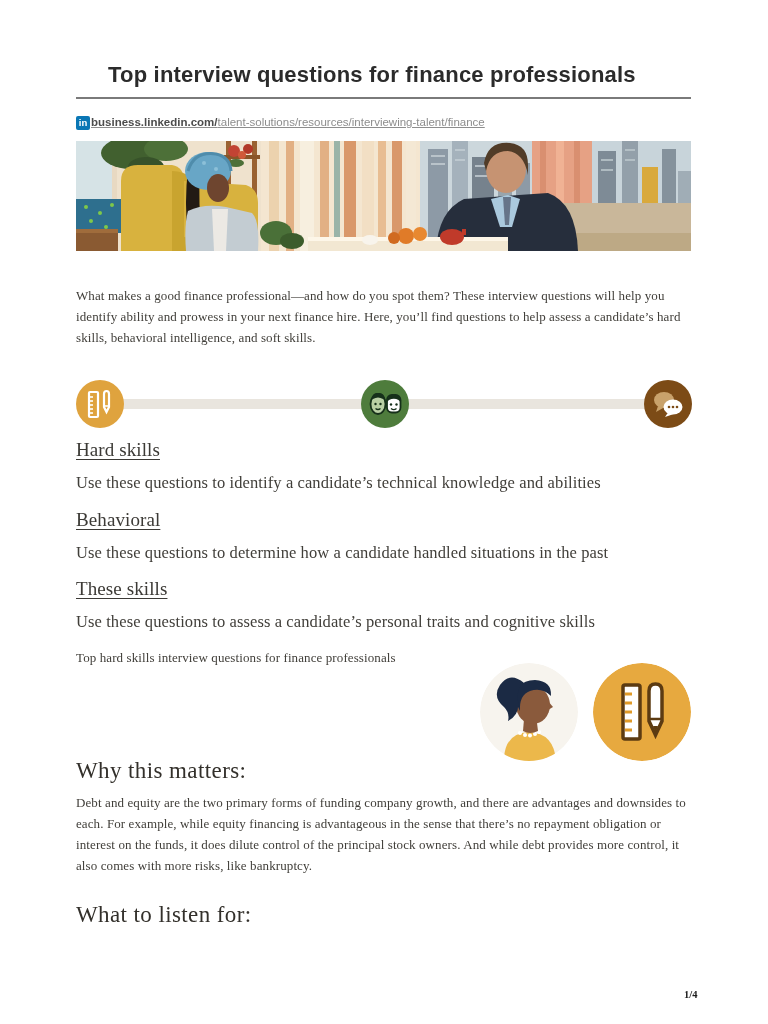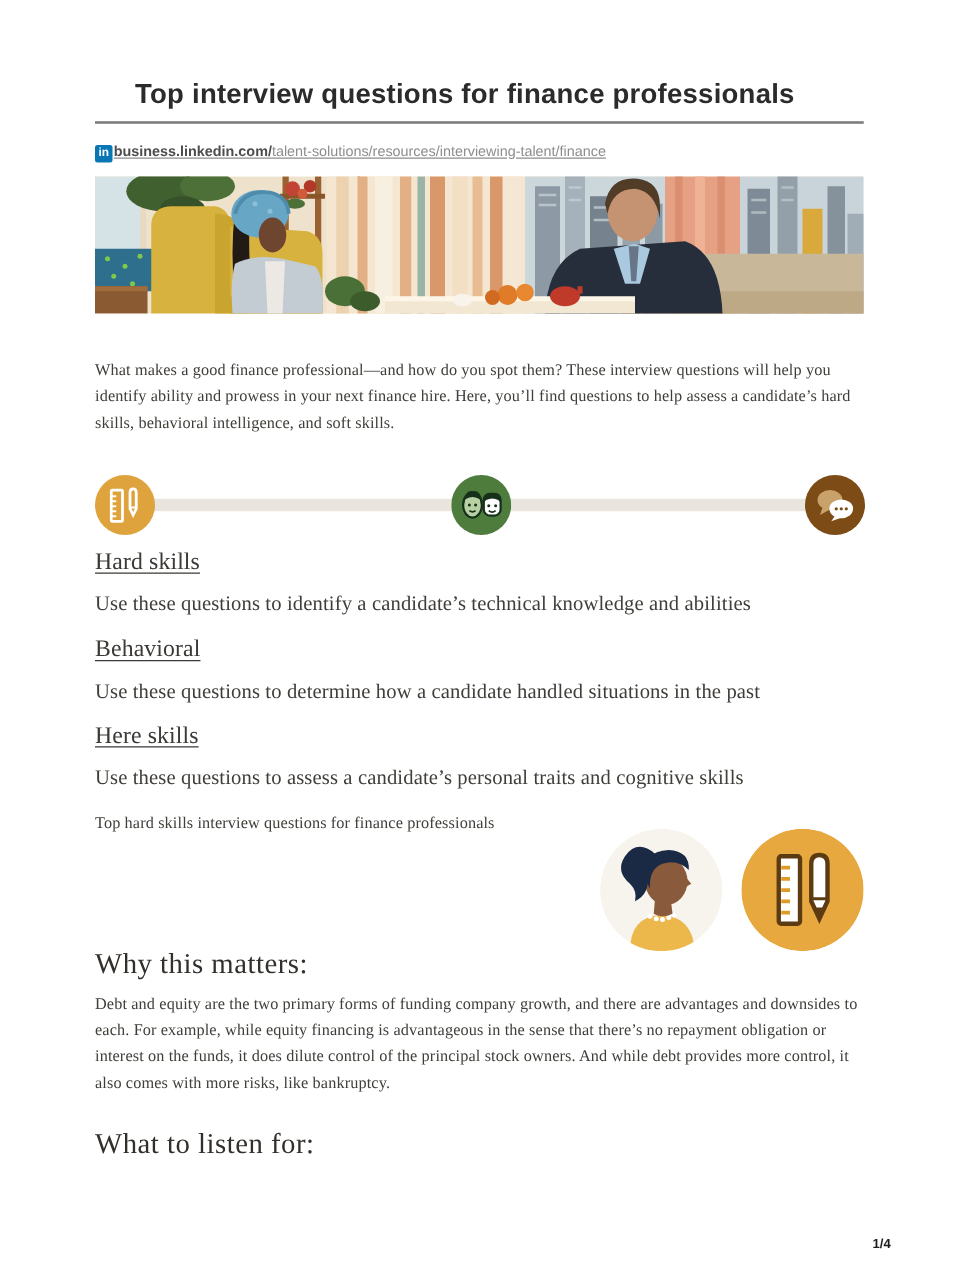--- a/index.html
+++ b/index.html
@@ -53,22 +53,22 @@
     text-underline-offset: 3px; cursor: pointer; letter-spacing: 0.1px;
   }
   .skill-desc { font-size: 16.5px; color: #403e39; letter-spacing: 0.1px; }
 
   .col-text { width: 402px; }
   .bold-label { font-weight: normal; font-size: 23px; color: #33302b; letter-spacing: 0.4px; }
 
   .illus { border-radius: 50%; overflow: hidden; }
 
   .footer-page {
-    left: 698px; top: 989px;
-    font-family: Liberation Sans, sans-serif; font-weight: bold;
+    left: 684px; top: 989px;
+    font-family: Liberation Serif, serif; font-weight: bold;
     font-size: 10.5px; color: #1c1c1c;
   }
 </style>
 </head>
 <body>
 
 <div class="page">
 
   <h1 class="abs doc-title">Top interview questions for finance professionals</h1>
   <div class="abs title-rule"></div>
@@ -243,21 +243,21 @@
       </svg>
     </div>
   </div>
 
   <a class="abs skill-link" style="top:439px; left:76px;">Hard skills</a>
   <p class="abs skill-desc" style="top:473px; left:76px; width:616px;">Use these questions to identify a candidate’s technical knowledge and abilities</p>
 
   <a class="abs skill-link" style="top:509px; left:76px;">Behavioral</a>
   <p class="abs skill-desc" style="top:543px; left:76px; width:616px;">Use these questions to determine how a candidate handled situations in the past</p>
 
-  <a class="abs skill-link" style="top:578px; left:76px;">Here skills</a>
+  <a class="abs skill-link" style="top:578px; left:76px;">These skills</a>
   <p class="abs skill-desc" style="top:612px; left:76px; width:616px;">Use these questions to assess a candidate’s personal traits and cognitive skills</p>
 
   <p class="abs body-text col-text" style="top:647px;">Top hard skills interview questions for finance professionals</p>
 
   <div class="abs illus" style="left:480px; top:663px; width:98px; height:98px;">
     <svg width="98" height="98" viewBox="0 0 98 98">
       <circle cx="49" cy="49" r="49" fill="#f7f4ee"></circle>
       <path d="M24 98 Q24 70 49 69 Q74 70 76 98 Z" fill="#ecb84b"></path>
       <g fill="#ffffff">
         <circle cx="40" cy="70" r="2"></circle>

